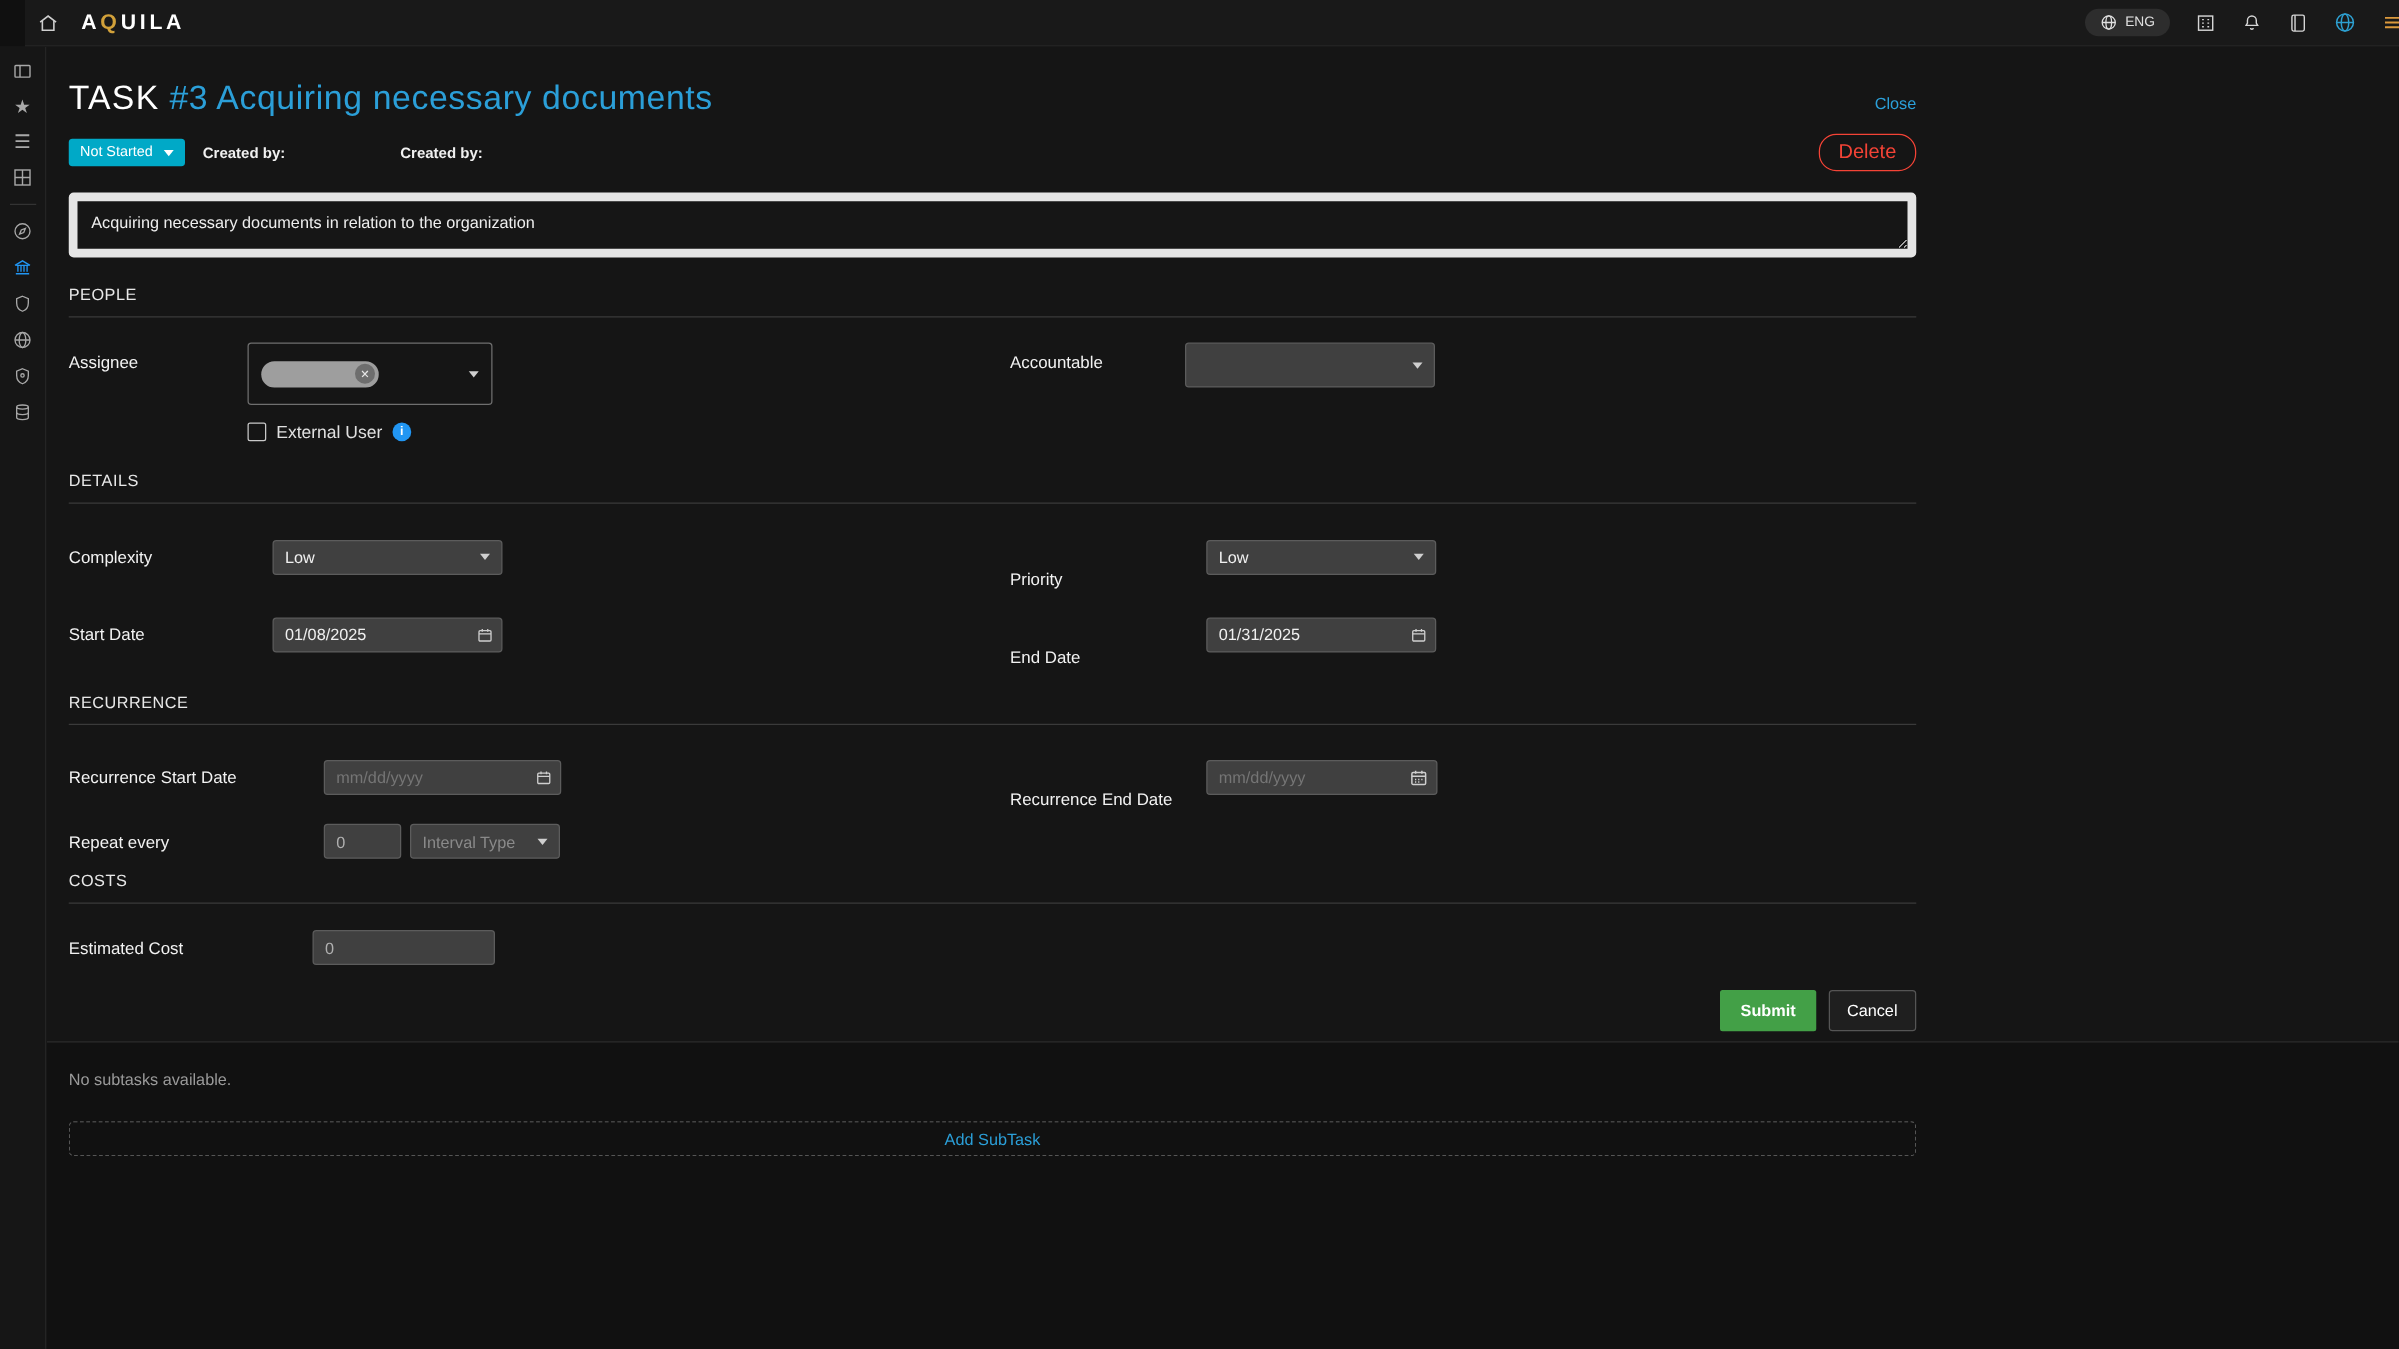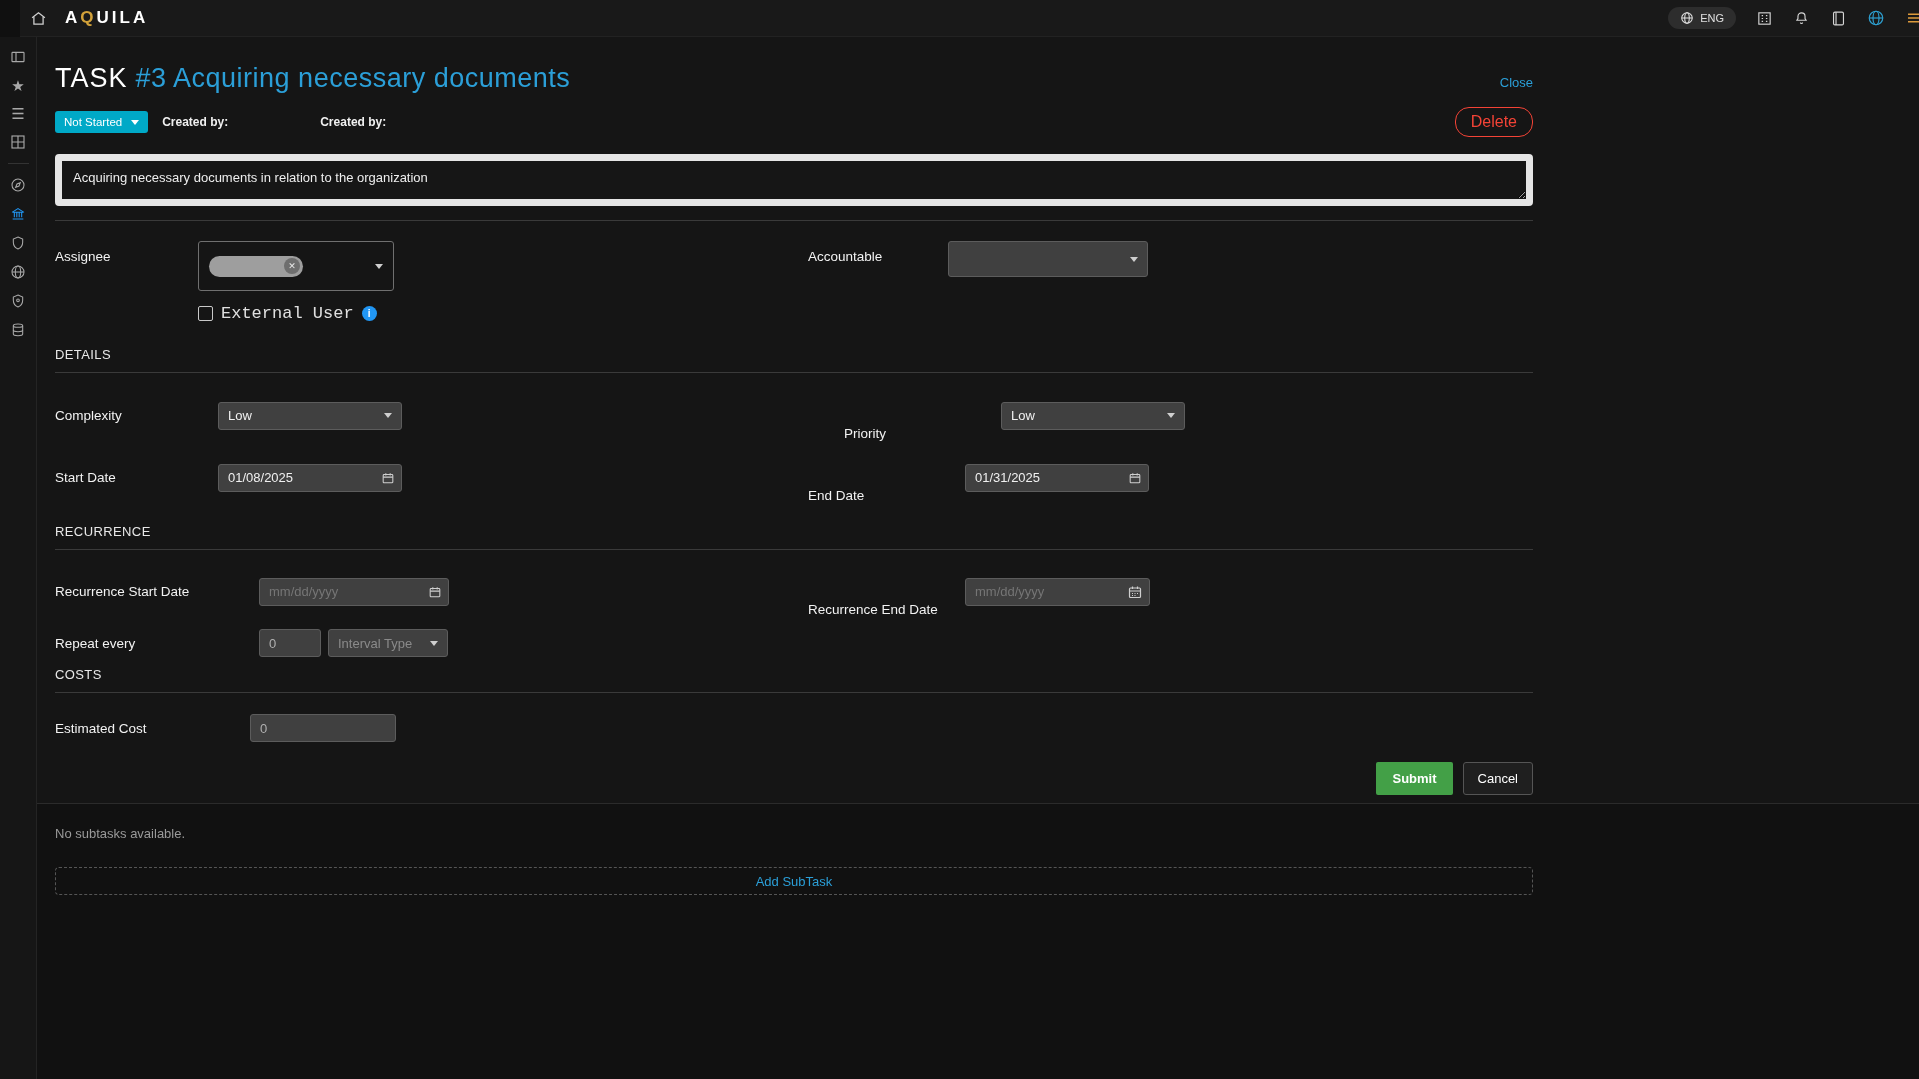--- a/index.html
+++ b/index.html
@@ -118,21 +118,21 @@
   .chip-x {
     width: 16px; height: 16px; border-radius: 50%; background: #6e6e6e;
     color: #e8e8e8; font-size: 9px; display: flex; align-items: center;
     justify-content: center; cursor: pointer;
   }
   .ext-row { display: flex; align-items: center; gap: 8px; margin-top: 13px; }
   .ext-row input[type="checkbox"] {
     appearance: none; width: 15px; height: 15px; border: 1.5px solid #c9c9c9;
     border-radius: 2px; background: transparent; cursor: pointer;
   }
-  .ext-label { font-size: 17px; color: #e0e0e0; font-family: Liberation Mono, monospace; }
+  .ext-label { font-size: 14px; color: #e0e0e0; }
   .info-dot {
     width: 15px; height: 15px; border-radius: 50%; background: #2196f3;
     color: #fff; font-size: 10px; font-weight: bold; display: flex;
     align-items: center; justify-content: center; cursor: pointer;
   }
 
   .gap7 { margin-left: 7px; }
 
   .btn-row { display: flex; justify-content: flex-end; gap: 10px; margin-top: 20px; }
   .submit-btn {
@@ -280,20 +280,21 @@
           <span class="caret"></span>
         </button>
         <span class="created-label">Created by:</span>
         <span class="created-label second">Created by:</span>
         <button class="delete-btn">Delete</button>
       </div>
 
       <textarea class="desc-area" style="">Acquiring necessary documents in relation to the organization</textarea>
 
       
+      <h2 class="section-h">PEOPLE</h2>
       <div class="section-divider"></div>
 
       <div class="field-row" style="margin-top:20px;">
         <div class="fcol left top">
           <span class="flabel w143 pt8">Assignee</span>
           <div>
             <div class="assignee-box">
               <span class="chip">
                 <span class="chip-x">✕</span>
               </span>
@@ -312,21 +313,21 @@
             <span></span>
             <span class="caret"></span>
           </div>
         </div>
       </div>
 
       
       <h2 class="section-h" style="margin-top:24px;">DETAILS</h2>
       <div class="section-divider"></div>
 
-      <div class="field-row" style="margin-top:17px;gap:36px;">
+      <div class="field-row" style="margin-top:17px;">
         <div class="fcol left">
           <span class="flabel w163">Complexity</span>
           <div class="select w184">
             <span>Low</span>
             <span class="caret"></span>
           </div>
         </div>
         <div class="fcol">
           <span class="flabel w157">Priority</span>
           <div class="select w184">

